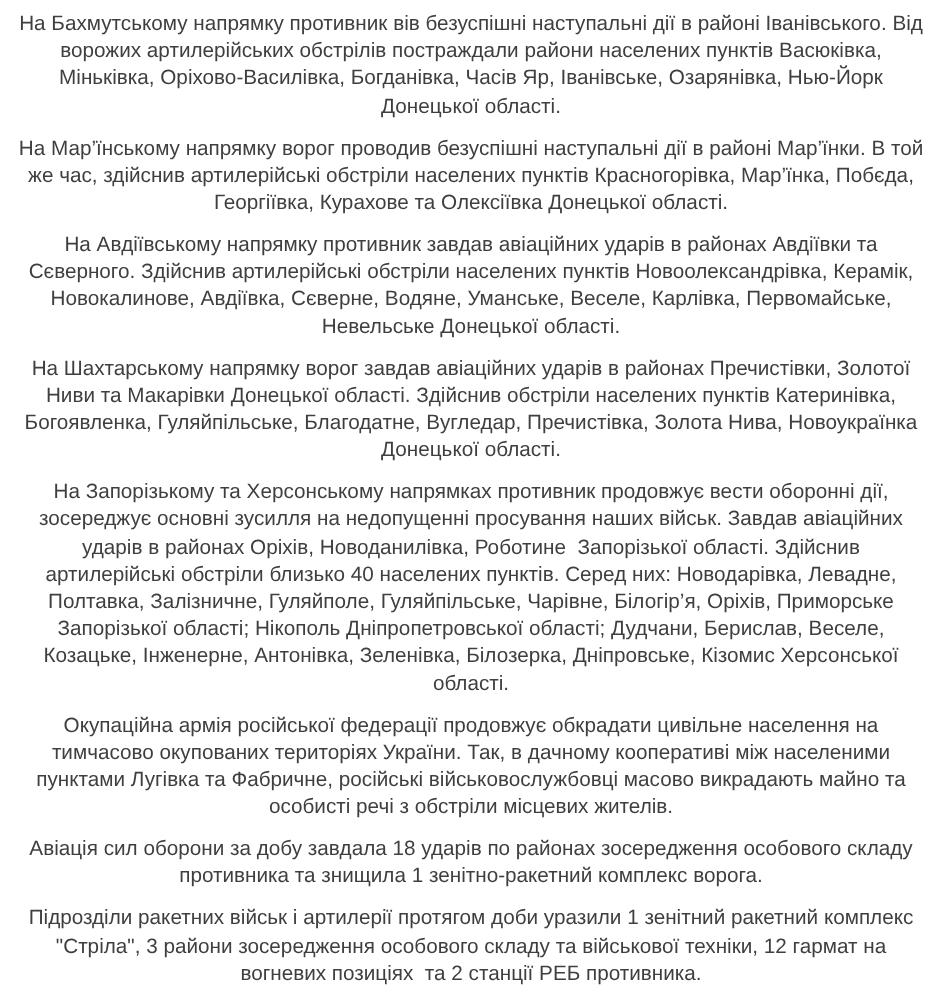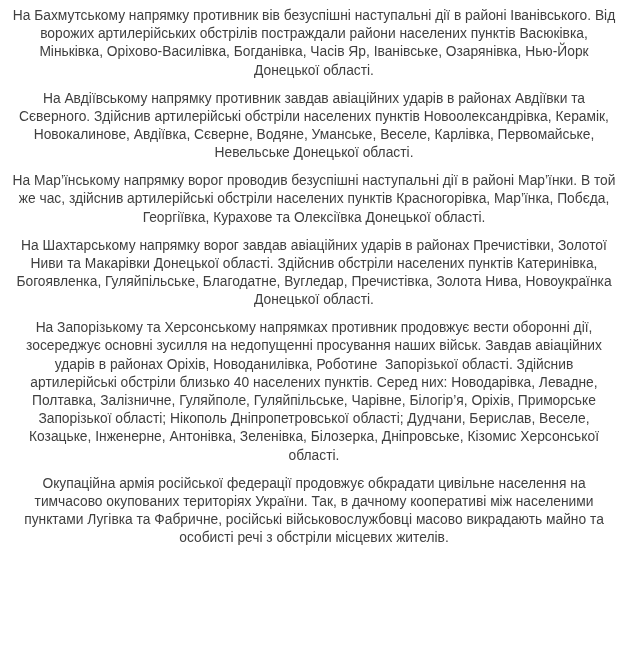--- a/index.html
+++ b/index.html
@@ -27,18 +27,20 @@
     margin: 0 0 9.8px 0;
     white-space: pre-wrap;
     text-align: center;
   }
 </style>
 </head>
 <body style="background: rgb(255, 255, 255);">
 
 <main class="doc" style="color: rgb(63, 63, 63);">
   <p>На Бахмутському напрямку противник вів безуспішні наступальні дії в районі Іванівського. Від ворожих артилерійських обстрілів постраждали райони населених пунктів Васюківка, Міньківка, Оріхово-Василівка, Богданівка, Часів Яр, Іванівське, Озарянівка, Нью-Йорк Донецької області.</p>
+  <p>На Мар’їнському напрямку ворог проводив безуспішні наступальні дії в районі Мар’їнки. В той же час, здійснив артилерійські обстріли населених пунктів Красногорівка, Мар’їнка, Побєда, Георгіївка, Курахове та Олексіївка Донецької області.</p>
   <p>На Авдіївському напрямку противник завдав авіаційних ударів в районах Авдіївки та Сєверного. Здійснив артилерійські обстріли населених пунктів Новоолександрівка, Керамік, Новокалинове, Авдіївка, Сєверне, Водяне, Уманське, Веселе, Карлівка, Первомайське, Невельське Донецької області.</p>
-  <p>На Мар’їнському напрямку ворог проводив безуспішні наступальні дії в районі Мар’їнки. В той же час, здійснив артилерійські обстріли населених пунктів Красногорівка, Мар’їнка, Побєда, Георгіївка, Курахове та Олексіївка Донецької області.</p>
   <p>На Шахтарському напрямку ворог завдав авіаційних ударів в районах Пречистівки, Золотої Ниви та Макарівки Донецької області. Здійснив обстріли населених пунктів Катеринівка, Богоявленка, Гуляйпільське, Благодатне, Вугледар, Пречистівка, Золота Нива, Новоукраїнка Донецької області.</p>
   <p>На Запорізькому та Херсонському напрямках противник продовжує вести оборонні дії, зосереджує основні зусилля на недопущенні просування наших військ. Завдав авіаційних ударів в районах Оріхів, Новоданилівка, Роботине  Запорізької області. Здійснив артилерійські обстріли близько 40 населених пунктів. Серед них: Новодарівка, Левадне, Полтавка, Залізничне, Гуляйполе, Гуляйпільське, Чарівне, Білогір’я, Оріхів, Приморське Запорізької області; Нікополь Дніпропетровської області; Дудчани, Берислав, Веселе, Козацьке, Інженерне, Антонівка, Зеленівка, Білозерка, Дніпровське, Кізомис Херсонської області.</p>
   <p>Окупаційна армія російської федерації продовжує обкрадати цивільне населення на тимчасово окупованих територіях України. Так, в дачному кооперативі між населеними пунктами Лугівка та Фабричне, російські військовослужбовці масово викрадають майно та особисті речі з обстріли місцевих жителів.</p>
+  <p>Авіація сил оборони за добу завдала 18 ударів по районах зосередження особового складу противника та знищила 1 зенітно-ракетний комплекс ворога.</p>
+  <p>Підрозділи ракетних військ і артилерії протягом доби уразили 1 зенітний ракетний комплекс "Стріла", 3 райони зосередження особового складу та військової техніки, 12 гармат на вогневих позиціях  та 2 станції РЕБ противника.</p>
 </main>
 
 </body></html>

